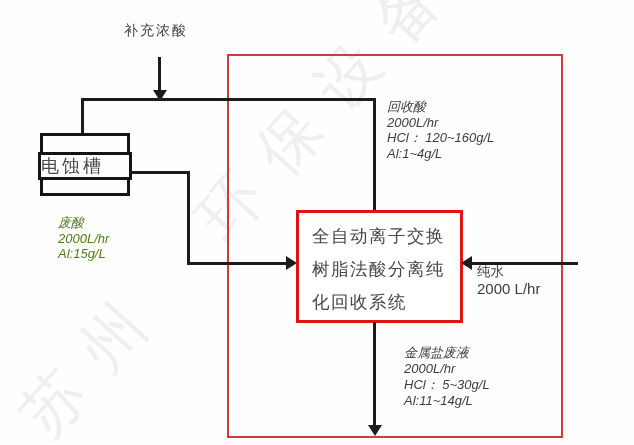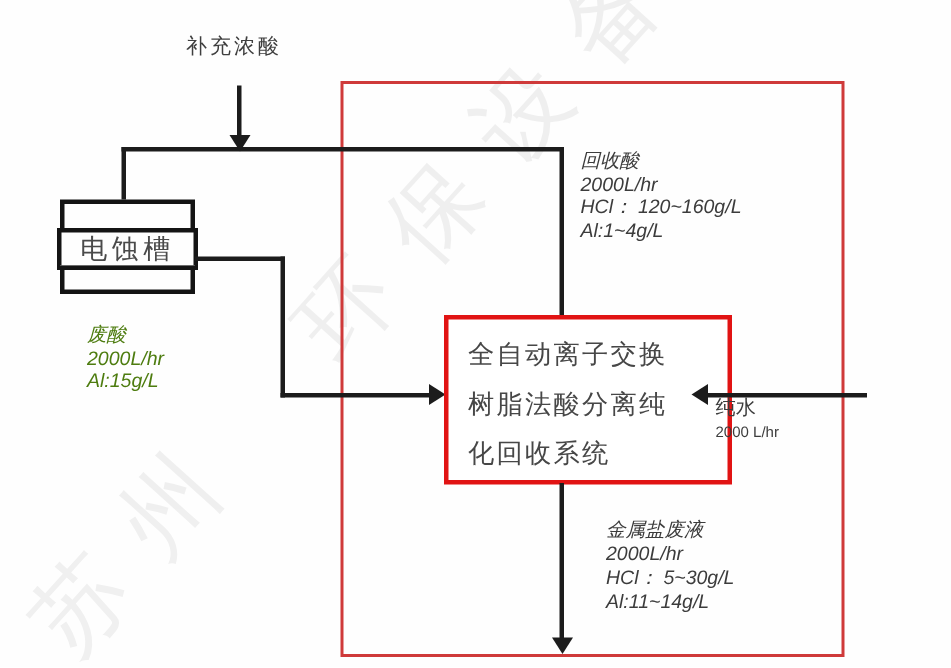--- a/index.html
+++ b/index.html
@@ -30,44 +30,44 @@
   .arrow{position:absolute;width:0;height:0;}
   .arrow.down{border-left:7px solid transparent;border-right:7px solid transparent;border-top:11px solid #1c1c1c;}
   .arrow.right{border-top:7px solid transparent;border-bottom:7px solid transparent;border-left:11px solid #1c1c1c;}
   .arrow.left{border-top:7px solid transparent;border-bottom:7px solid transparent;border-right:11px solid #1c1c1c;}
   
   .outer-box{
     position:absolute;left:227px;top:54px;width:336px;height:384px;
     border:2px solid #cf3a3a;box-sizing:border-box;background:transparent;
   }
   .inner-box{
-    position:absolute;left:296px;top:210px;width:192px;height:113px;
+    position:absolute;left:296px;top:210px;width:167px;height:113px;
     border:3px solid #e11313;box-sizing:border-box;background:#fff;
     padding:7px 0 0 13px;
   }
   .inner-box .bline{
     font-size:17.5px;line-height:33px;letter-spacing:1.5px;color:#474747;
   }
   
   .tank{position:absolute;left:38px;top:133px;}
   .tank .cell{box-sizing:border-box;border:3px solid #141414;background:#fefefe;}
   .tank .c1{position:absolute;left:2px;top:0;width:90px;height:22px;}
   .tank .c2{position:absolute;left:0;top:19px;width:94px;height:28px;
-            display:flex;align-items:center;justify-content:center;}
+            display:flex;align-items:center;justify-content:flex-start;}
   .tank .c3{position:absolute;left:2px;top:44px;width:90px;height:19px;}
   .tank-label{font-size:18px;letter-spacing:3px;color:#4a4a4a;white-space:nowrap;}
   
   .lbl{position:absolute;white-space:nowrap;}
   .lbl .row{display:block;font-style:italic;}
   .top-label{left:124px;top:22px;font-size:14px;letter-spacing:2px;color:#3f3f3f;}
   .waste-acid{left:58px;top:215px;font-size:13px;line-height:15.5px;color:#4d7c0f;}
   .recovered-acid{left:387px;top:99px;font-size:13px;line-height:15.5px;color:#3c3c3c;}
   .pure-water{left:477px;top:263px;color:#3c3c3c;}
   .pure-water .nm{display:block;font-size:13.5px;line-height:17px;}
-  .pure-water .fl{display:block;font-size:10px;line-height:18px;}
+  .pure-water .fl{display:block;font-size:15px;line-height:18px;}
   .metal-waste{left:404px;top:345px;font-size:13px;line-height:16px;color:#3c3c3c;}
 </style>
 </head>
 <body>
 
 <div id="stage">
 
   <div class="watermark">苏州　环保设备</div>
 
   <div class="outer-box"></div>

